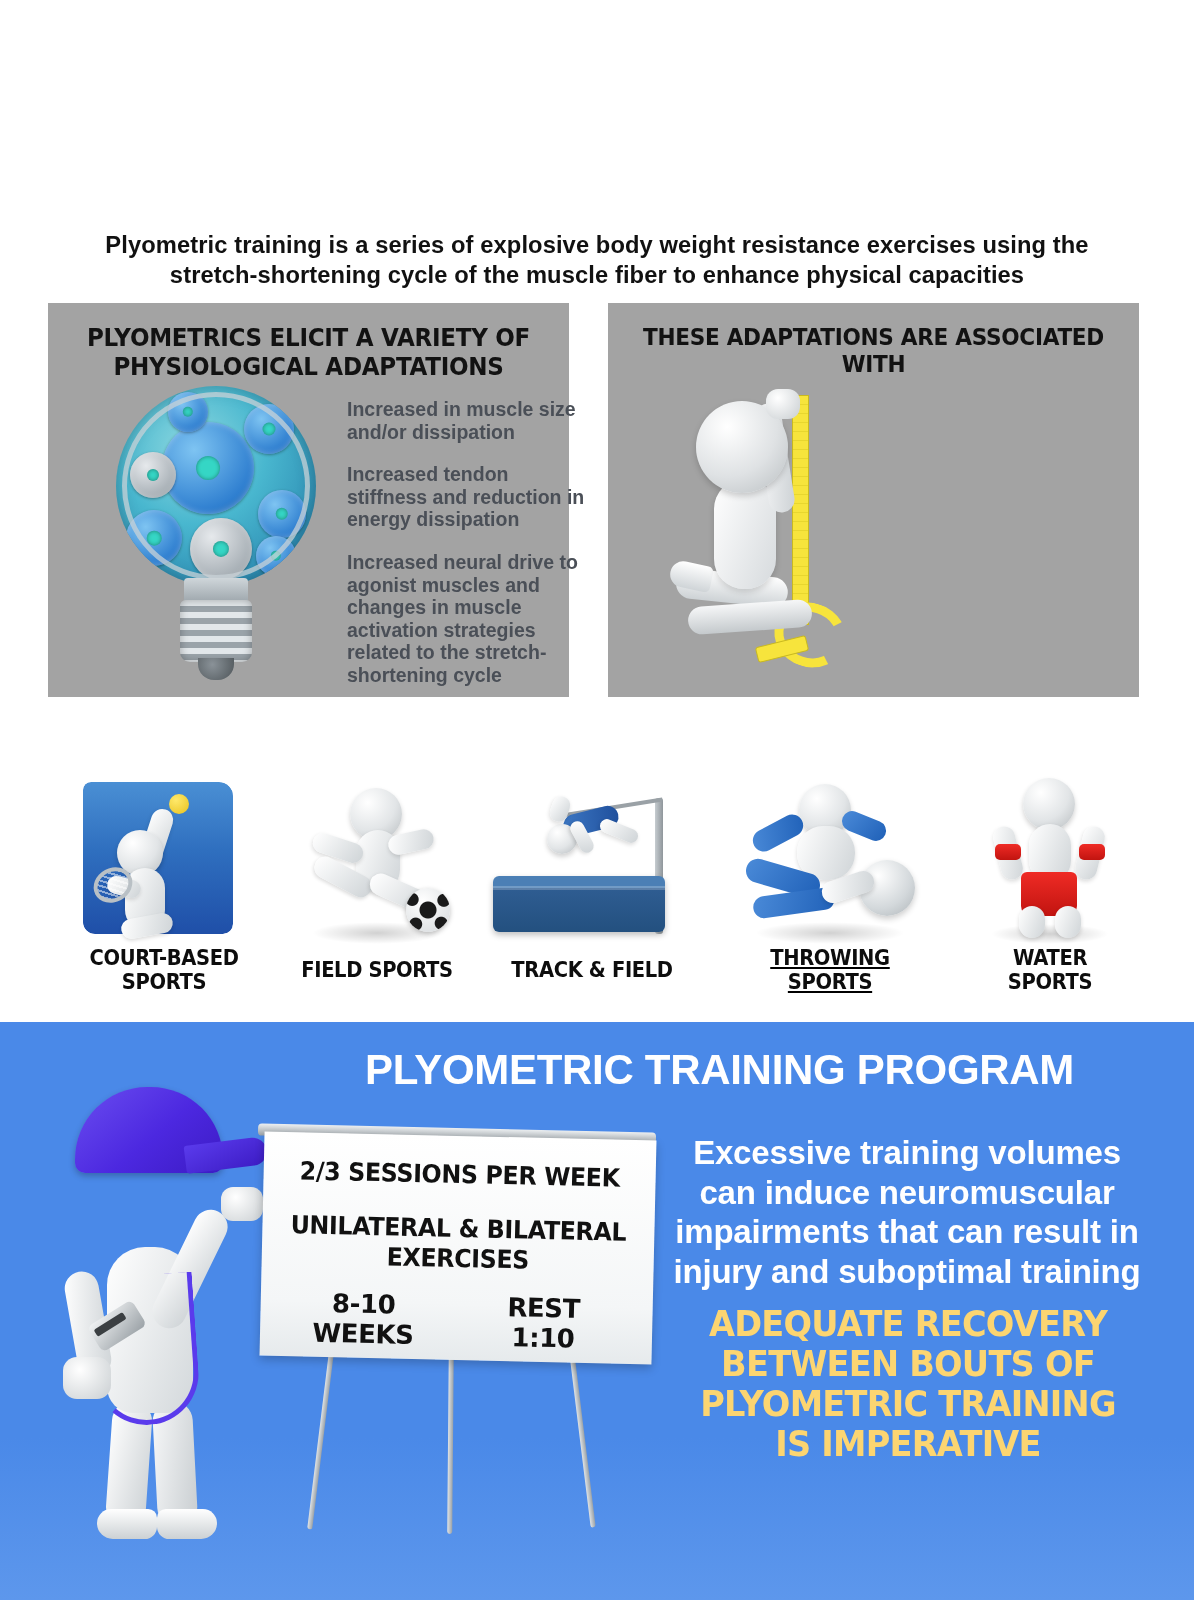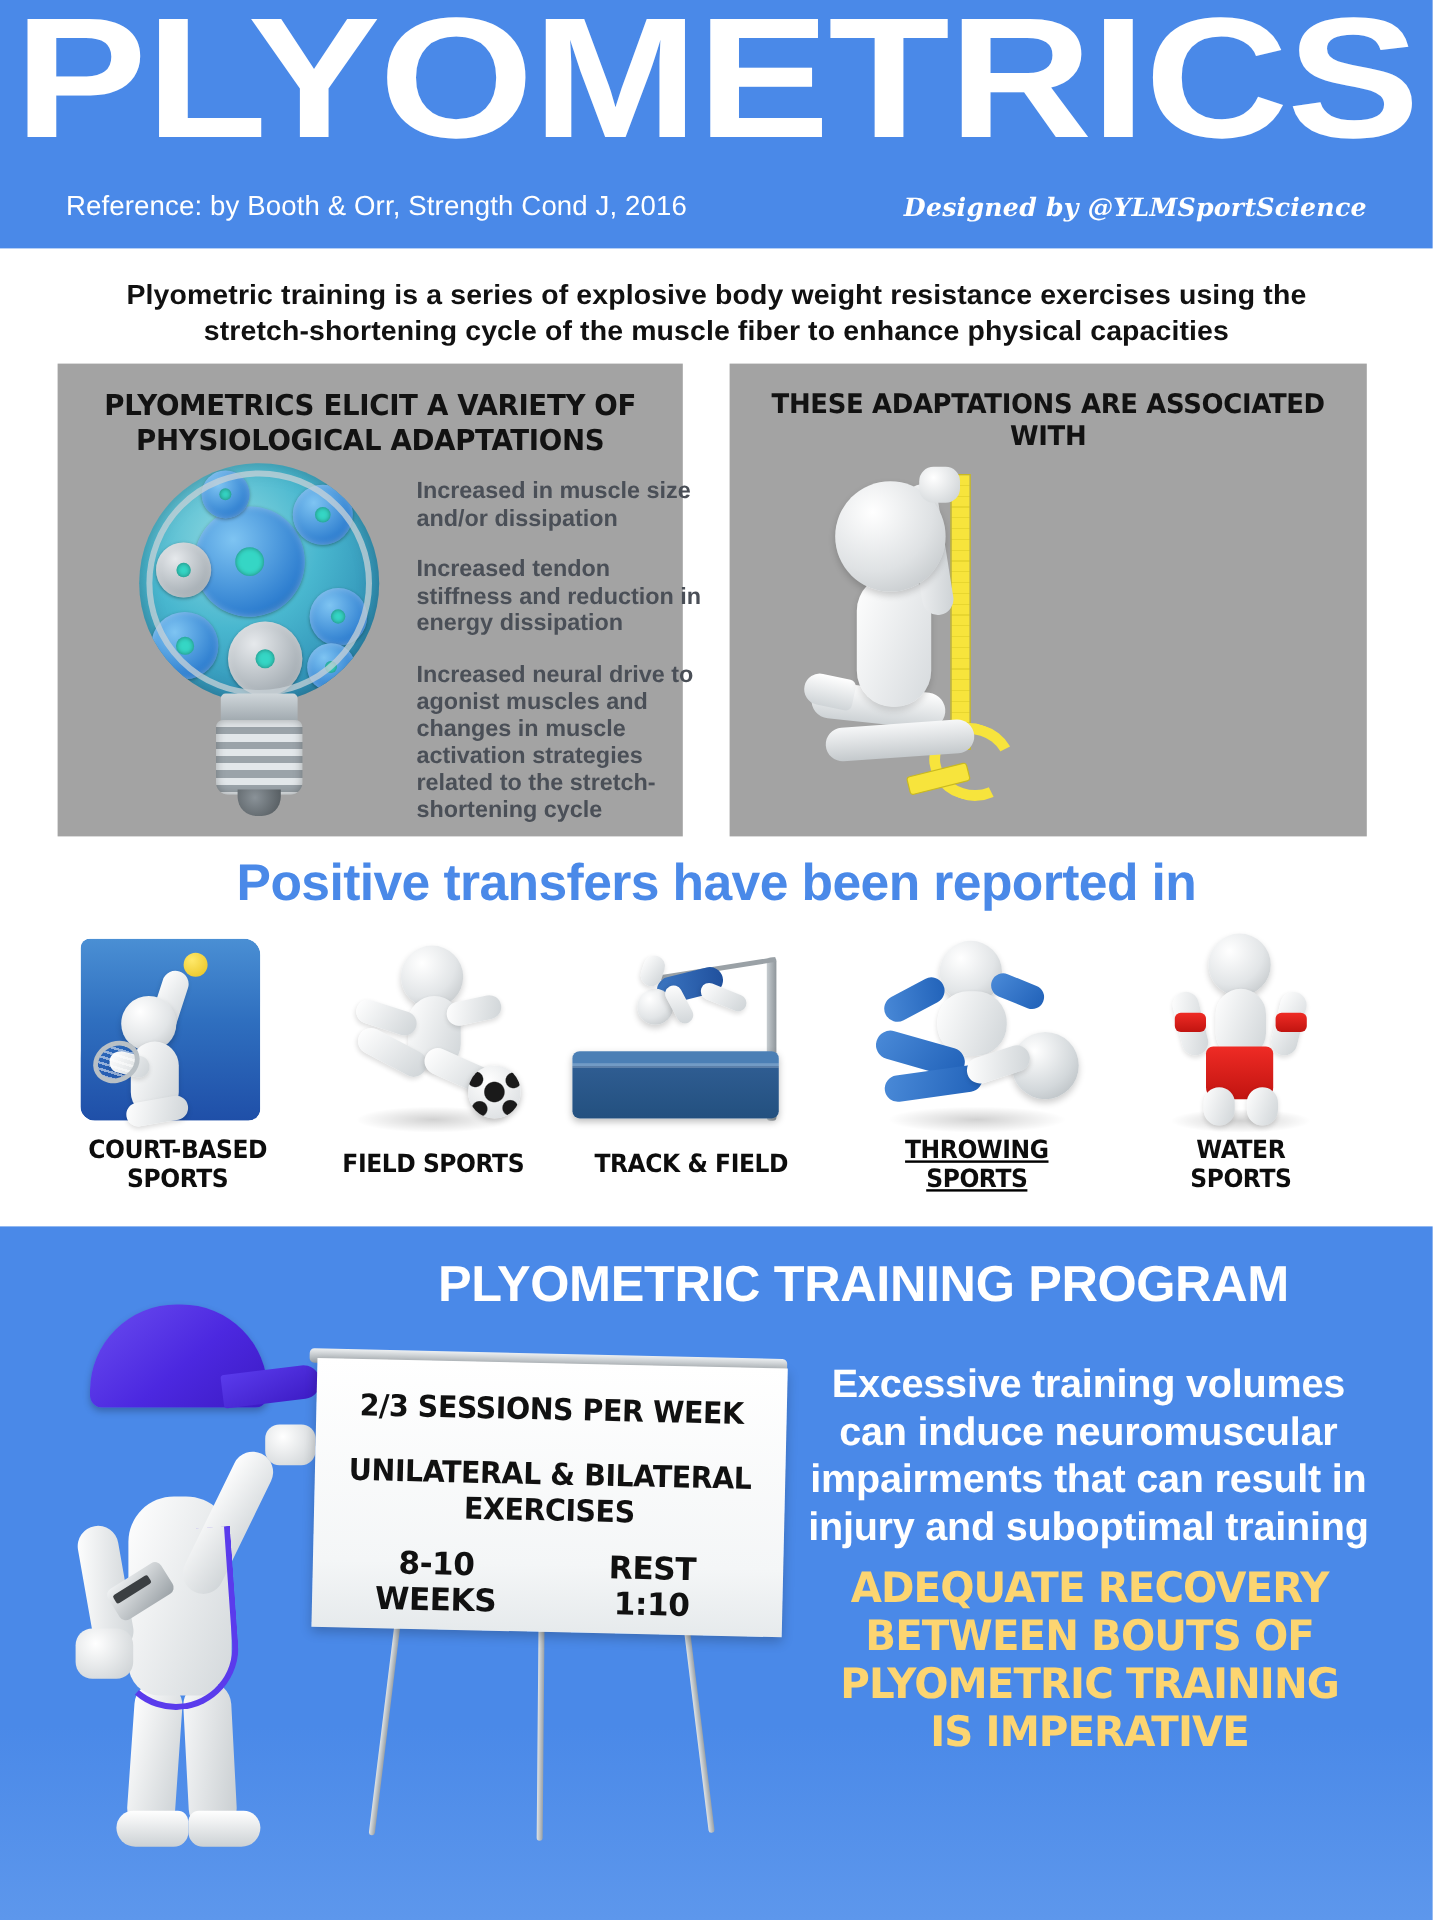--- a/index.html
+++ b/index.html
@@ -202,21 +202,21 @@
   .transfers-title{
     position:absolute; left:0; top:712px; width:1194px;
     text-align:center;
     font-size:43px; font-weight:700;
     color:#4a89e8;
     letter-spacing:-0.5px;
     transform:scaleX(1.0);
   }
 
   
-  .sports { position:absolute; left:1px; top:772px; width:1162px; height:250px; }
+  .sports { position:absolute; left:17px; top:772px; width:1162px; height:250px; }
   .sport { position:absolute; width:210px; text-align:center; }
   .sp1{ left:42px;  } .sp2{ left:255px; } .sp3{ left:470px; }
   .sp4{ left:708px;text-decoration:underline; } .sp5{ left:928px; }
   .sport-art{ position:relative; height:175px; }
   .sport-label{
     font-family:"DejaVu Sans", sans-serif;
     font-weight:700; font-size:21px; color:#0d0d0d;
     line-height:1.12; letter-spacing:-0.4px;
     transform:scaleX(0.93);
   }
@@ -463,25 +463,20 @@
     color:#fcd571; font-weight:700; font-size:35px; line-height:1.14;
     letter-spacing:-0.8px;
     transform:scaleX(0.96);
   }
 </style>
 </head>
 <body>
 
 <div class="poster">
 
-  <div class="header">
-    <div class="header-title">PLYOMETRICS</div>
-    <div class="header-ref">Reference: by Booth &amp; Orr, Strength Cond J, 2016</div>
-    <div class="header-credit">Designed by @YLMSportScience</div>
-  </div>
 
   <div class="intro">
     <div>Plyometric training is a series of explosive body weight resistance exercises using the</div>
     <div>stretch-shortening cycle of the muscle fiber to enhance physical capacities</div>
   </div>
 
   <div class="panel panel-left">
     <div class="panel-head">
       <div>PLYOMETRICS ELICIT A VARIETY OF</div>
       <div>PHYSIOLOGICAL ADAPTATIONS</div>
@@ -523,21 +518,20 @@
       <div class="tf-leg2"></div>
       <div class="tf-foot"></div>
       <div class="tf-body"></div>
       <div class="tf-arm"></div>
       <div class="tf-head"></div>
       <div class="tf-hand"></div>
     </div>
 
   </div>
 
-  <div class="transfers-title">Positive transfers have been reported in</div>
 
   <div class="sports">
 
     <div class="sport sp1">
       <div class="sport-art">
         <div class="paint-bg"></div>
         <div class="tennis-ball"></div>
         <div class="man-part" style="left:86px;top:36px;width:22px;height:62px;transform:rotate(18deg);"></div>
         <div class="man-head" style="left:58px;top:58px;width:46px;height:46px;"></div>
         <div class="man-part" style="left:66px;top:96px;width:40px;height:62px;border-radius:22px;"></div>

